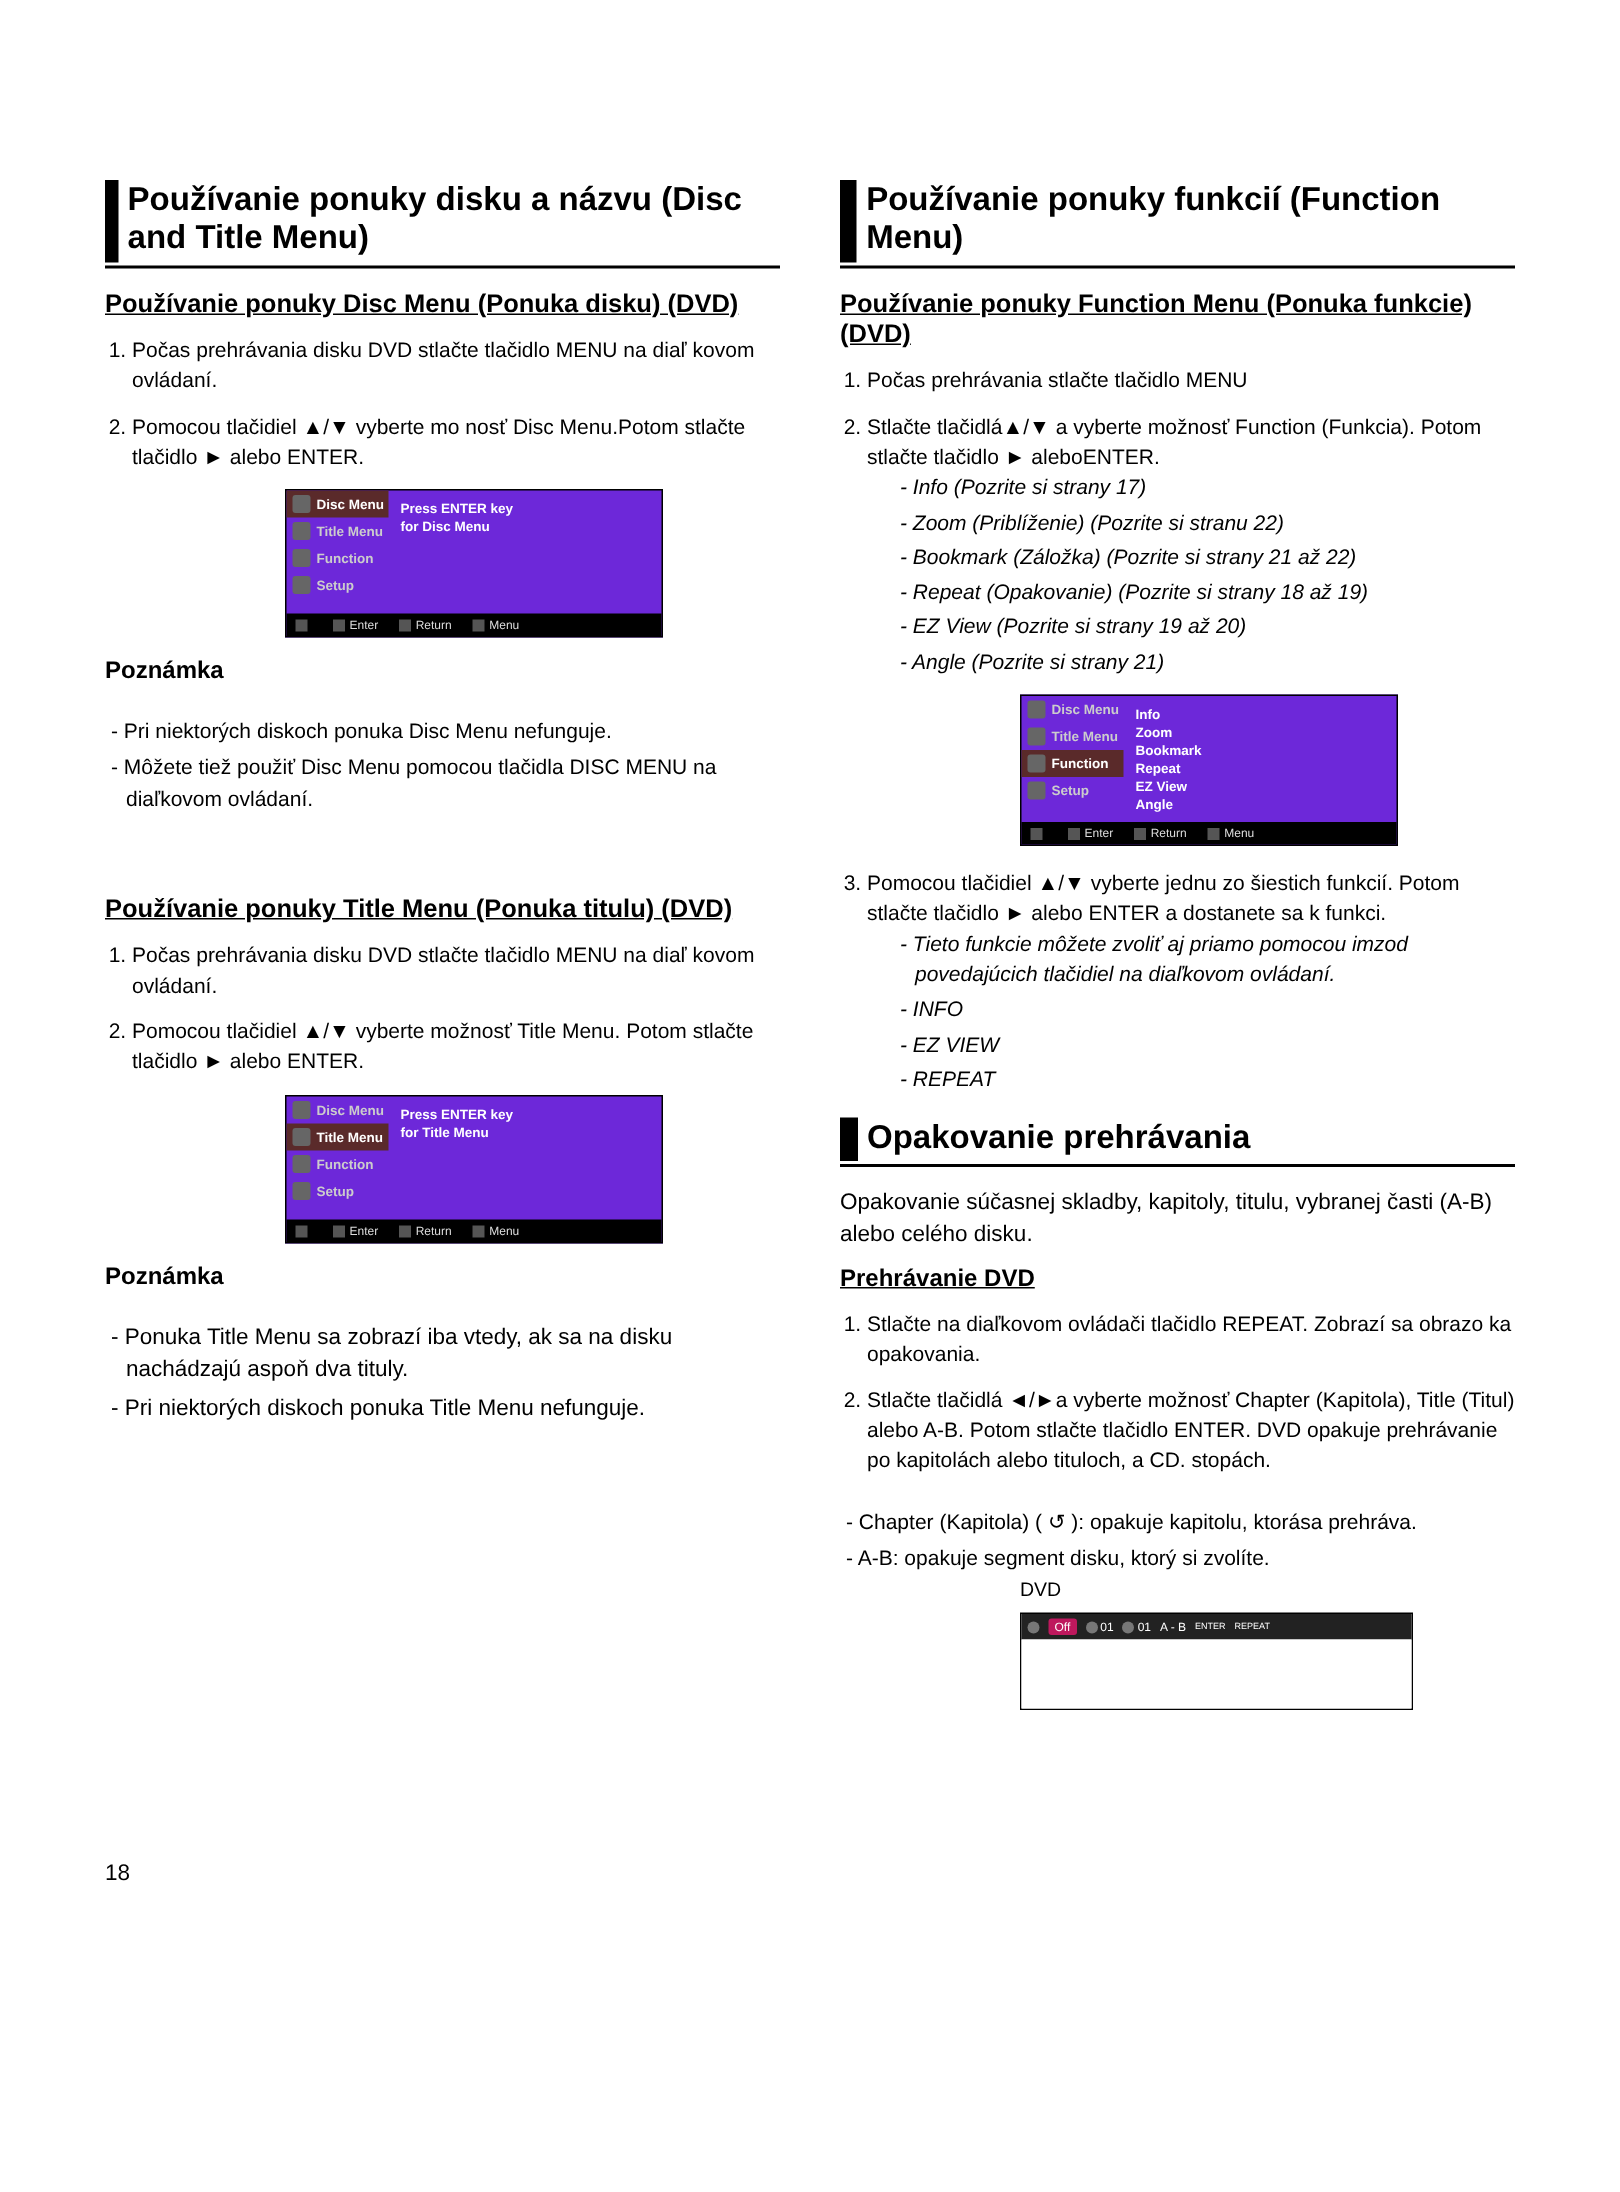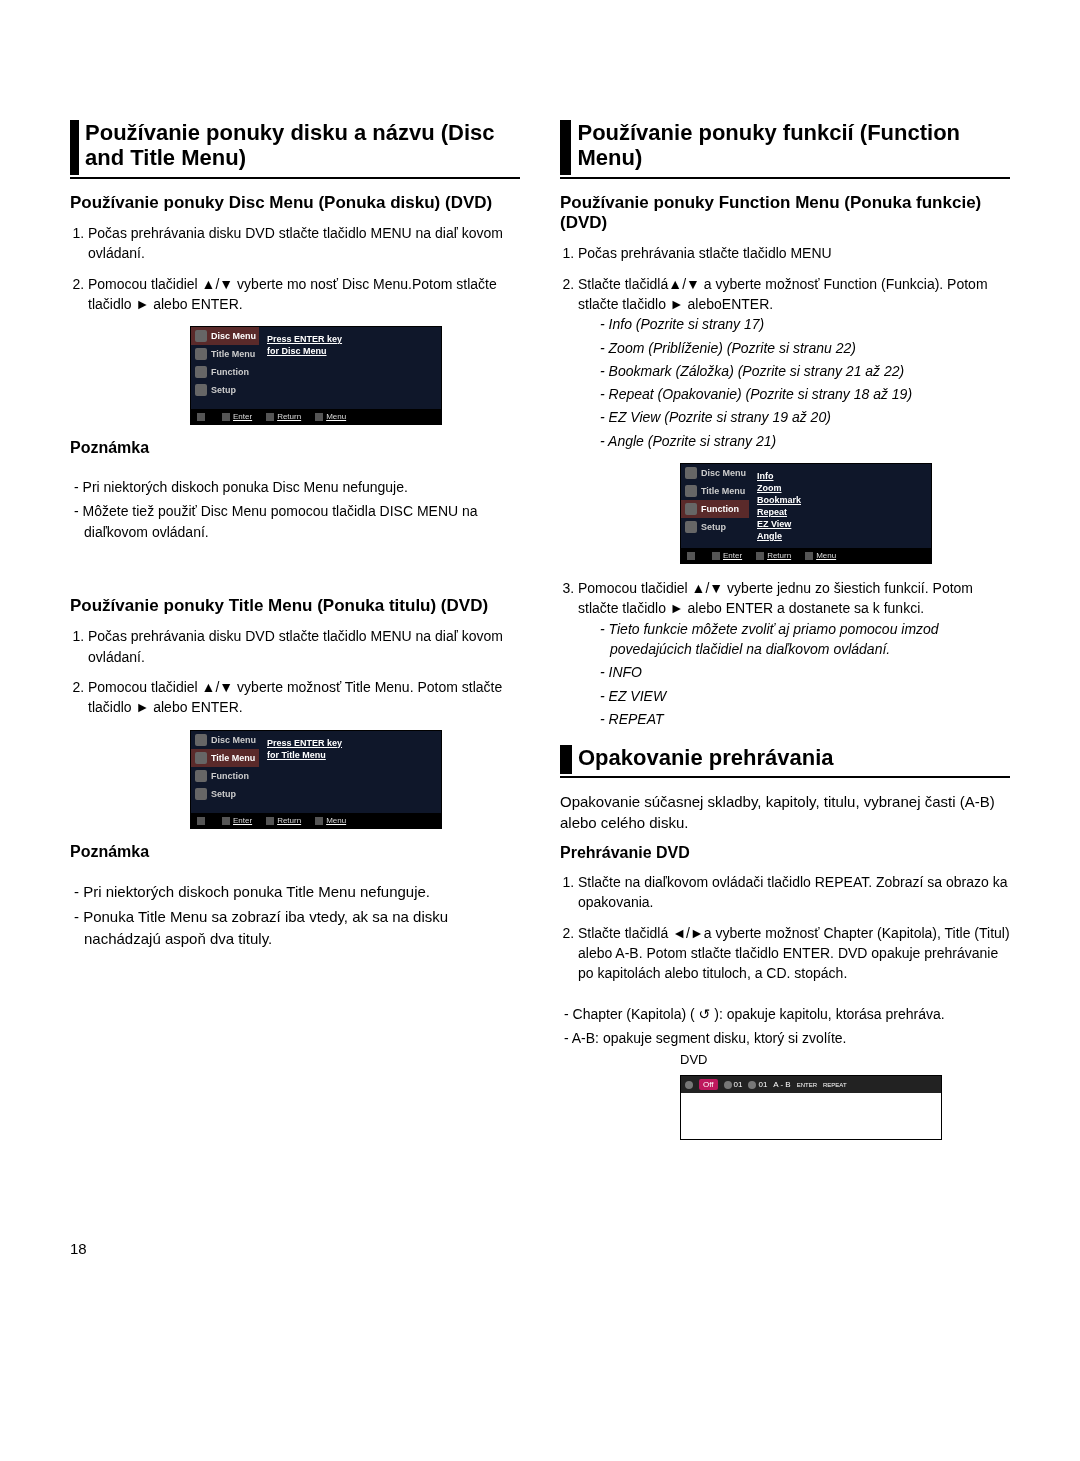--- a/index.html
+++ b/index.html
@@ -38,20 +38,21 @@
   .sec-title span.txt {
     display: inline-block;
     padding-bottom: 4px;
     line-height: 1.15;
   }
   .sub-title {
     font-size: 17px;
     font-weight: bold;
     margin: 10px 0 10px 0;
     line-height: 1.2;
+    text-decoration: underline;
   }
   .body-text, ol.steps, .note-block {
     font-size: 14px;
     line-height: 1.45;
   }
   ol.steps {
     padding-left: 18px;
     margin: 0 0 12px 0;
   }
   ol.steps li {
@@ -92,26 +93,25 @@
   .wrap {
     position: relative;
     width: 1080px;
     height: 1287px;
   }
 
   
   .osd {
     width: 250px;
     margin: 10px 0 14px 120px;
-    background: #0f172a;
+    background: #6d28d9;
     color: #fff;
     font-size: 10px;
     border: 1px solid #000;
     position: relative;
-    text-decoration: underline;
   }
   .osd-right {
     margin-left: 120px;
   }
   .osd .sidebar {
     width: 68px;
     float: left;
   }
   .osd .side-item {
     display: flex;
@@ -286,22 +286,22 @@
       <div class="footer">
         <span><span class="fic"></span></span>
         <span><span class="fic"></span><span>Enter</span></span>
         <span><span class="fic"></span><span>Return</span></span>
         <span><span class="fic"></span><span>Menu</span></span>
       </div>
     </div>
 
     <div class="note-label">Poznámka</div>
     <div class="note-block" style="font-size:15px">
+      <div class="dash-item">- <span>Ponuka Title Menu sa zobrazí iba vtedy, ak sa na disku nachádzajú aspoň dva tituly.</span></div>
       <div class="dash-item">- <span>Pri niektorých diskoch ponuka Title Menu nefunguje.</span></div>
-      <div class="dash-item">- <span>Ponuka Title Menu sa zobrazí iba vtedy, ak sa na disku nachádzajú aspoň dva tituly.</span></div>
     </div>
   </div>
 
   <div class="col">
     <div class="sec-title">
       <span class="bar"></span>
       <span class="txt">Používanie ponuky funkcií (Function Menu)</span>
     </div>
 
     <div class="sub-title">Používanie ponuky Function Menu (Ponuka funkcie) (DVD)</div>

